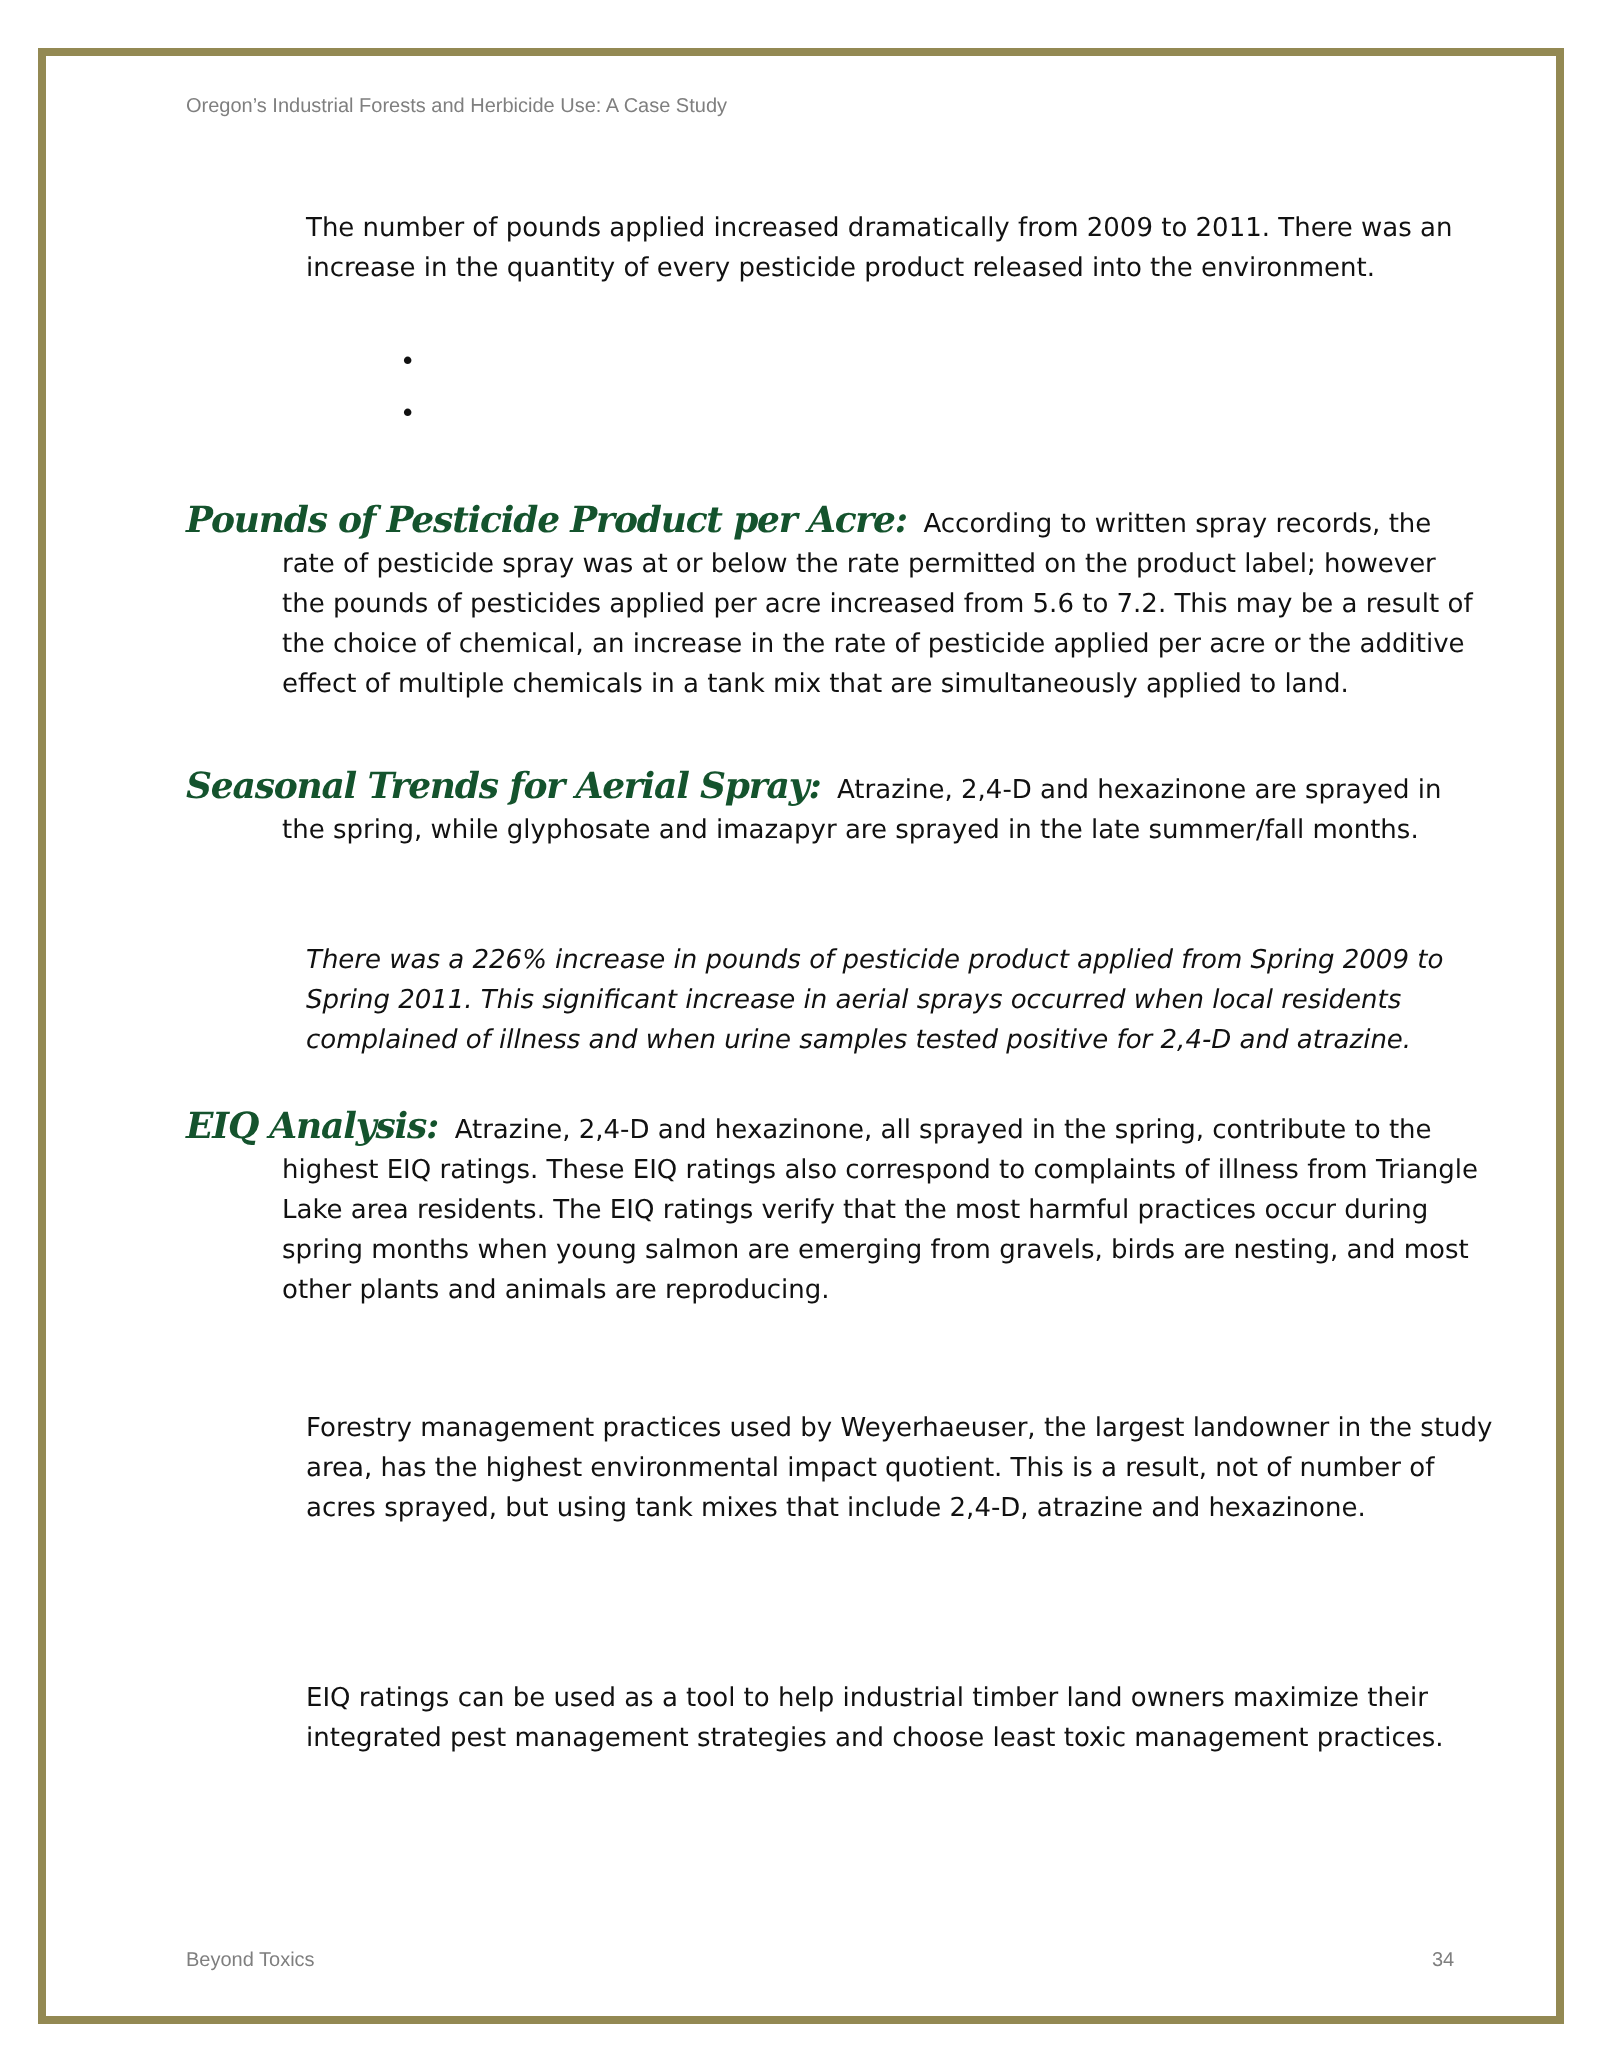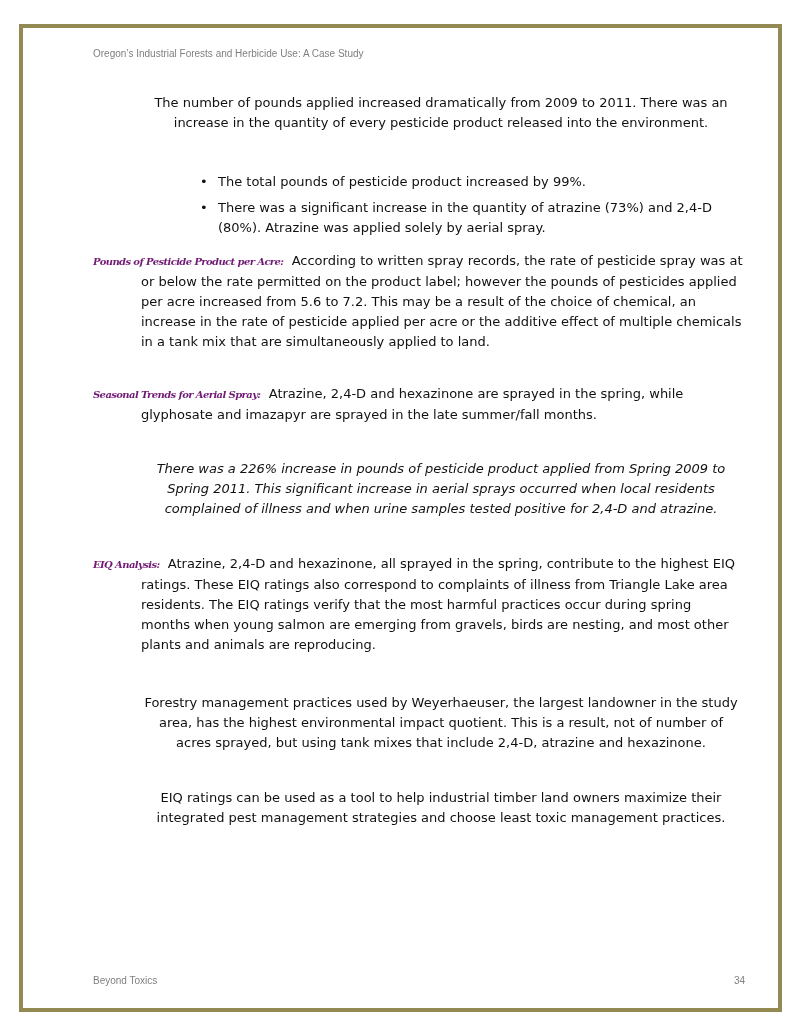--- a/index.html
+++ b/index.html
@@ -40,38 +40,36 @@
     font-size: 10px;
     color: #7f7f7f;
   }
   .running-footer-right {
     position: absolute;
     left: 716px;
     top: 975px;
     font-family: "Liberation Sans", sans-serif;
     font-size: 10px;
     color: #7f7f7f;
-    margin-left: 18px;
   }
   .body-text {
     position: absolute;
     left: 0;
     top: 0;
     width: 800px;
     font-family: "DejaVu Sans", sans-serif;
     font-size: 13px;
     line-height: 20px;
     color: #111111;
   }
   .para {
     position: absolute;
     left: 141px;
     width: 600px;
-    margin: 0;
-    text-align: center;
+    margin: 12px;
   }
   .bullet-item {
     position: absolute;
     left: 218px;
     width: 500px;
     margin: 0;
   }
   .bullet-dot {
     position: absolute;
     left: -18px;
@@ -84,43 +82,41 @@
     width: 650px;
     margin: 0;
     text-indent: -48px;
     padding-left: 48px;
     box-sizing: border-box;
   }
   .section-heading {
     font-family: "DejaVu Serif", serif;
     font-weight: bold;
     font-style: italic;
-    font-size: 10px;
+    font-size: 18px;
     letter-spacing: -0.6px;
-    color: #701a75;
+    color: #14532d;
   }
 </style>
 </head>
 <body>
 
 <div class="page-frame"></div>
 
 <div class="running-header">Oregon’s Industrial Forests and Herbicide Use: A Case Study</div>
 
 <div class="body-text">
 
   <p class="para" style="top:93px;">The number of pounds applied increased dramatically from 2009 to 2011. There was an increase in the quantity of every pesticide product released into the environment.</p>
 
   <div class="bullet-item" style="top:172px;">
     <span class="bullet-dot">•</span>
-    <span>The total pounds of pesticide product increased by 99%.</span>
   </div>
   <div class="bullet-item" style="top:198px;">
     <span class="bullet-dot">•</span>
-    <span>There was a significant increase in the quantity of atrazine (73%) and 2,4-D (80%).  Atrazine was applied solely by aerial spray.</span>
   </div>
 
   <p class="section" style="top:251px;">
     <span class="section-heading">Pounds of Pesticide Product per Acre:</span>&nbsp;
     <span>According to written spray records, the rate of pesticide spray was at or below the rate permitted on the product label; however the pounds of pesticides applied per acre increased from 5.6 to 7.2. This may be a result of the choice of chemical, an increase in the rate of pesticide applied per acre or the additive effect of multiple chemicals in a tank mix that are simultaneously applied to land.</span>
   </p>
 
   <p class="section" style="top:384px;">
     <span class="section-heading">Seasonal Trends for Aerial Spray:</span>&nbsp;
     <span>Atrazine, 2,4-D and hexazinone are sprayed in the spring, while glyphosate and imazapyr are sprayed in the late summer/fall months.</span>
@@ -128,18 +124,18 @@
 
   <p class="para" style="top:459px;font-style:italic;">There was a 226% increase in pounds of pesticide product applied from Spring 2009 to Spring 2011.  This significant increase in aerial sprays occurred when local residents complained of illness and when urine samples tested positive for 2,4-D and atrazine.</p>
 
   <p class="section" style="top:554px;">
     <span class="section-heading">EIQ Analysis:</span>&nbsp;
     <span>Atrazine, 2,4-D and hexazinone, all sprayed in the spring, contribute to the highest EIQ ratings.  These EIQ ratings also correspond to complaints of illness from Triangle Lake area residents.  The EIQ ratings verify that the most harmful practices occur during spring months when young salmon are emerging from gravels, birds are nesting, and most other plants and animals are reproducing.</span>
   </p>
 
   <p class="para" style="top:693px;">Forestry management practices used by Weyerhaeuser, the largest landowner in the study area, has the highest environmental impact quotient. This is a result, not of number of acres sprayed, but using tank mixes that include 2,4-D, atrazine and hexazinone.</p>
 
-  <p class="para" style="top:788px;">EIQ ratings can be used as a tool to help industrial timber land owners maximize their integrated pest management strategies and choose least toxic management practices.</p>
+  <p class="para" style="top:828px;">EIQ ratings can be used as a tool to help industrial timber land owners maximize their integrated pest management strategies and choose least toxic management practices.</p>
 
 </div>
 
 <div class="running-footer-left">Beyond Toxics</div>
 <div class="running-footer-right">34</div>
 
 </body></html>

